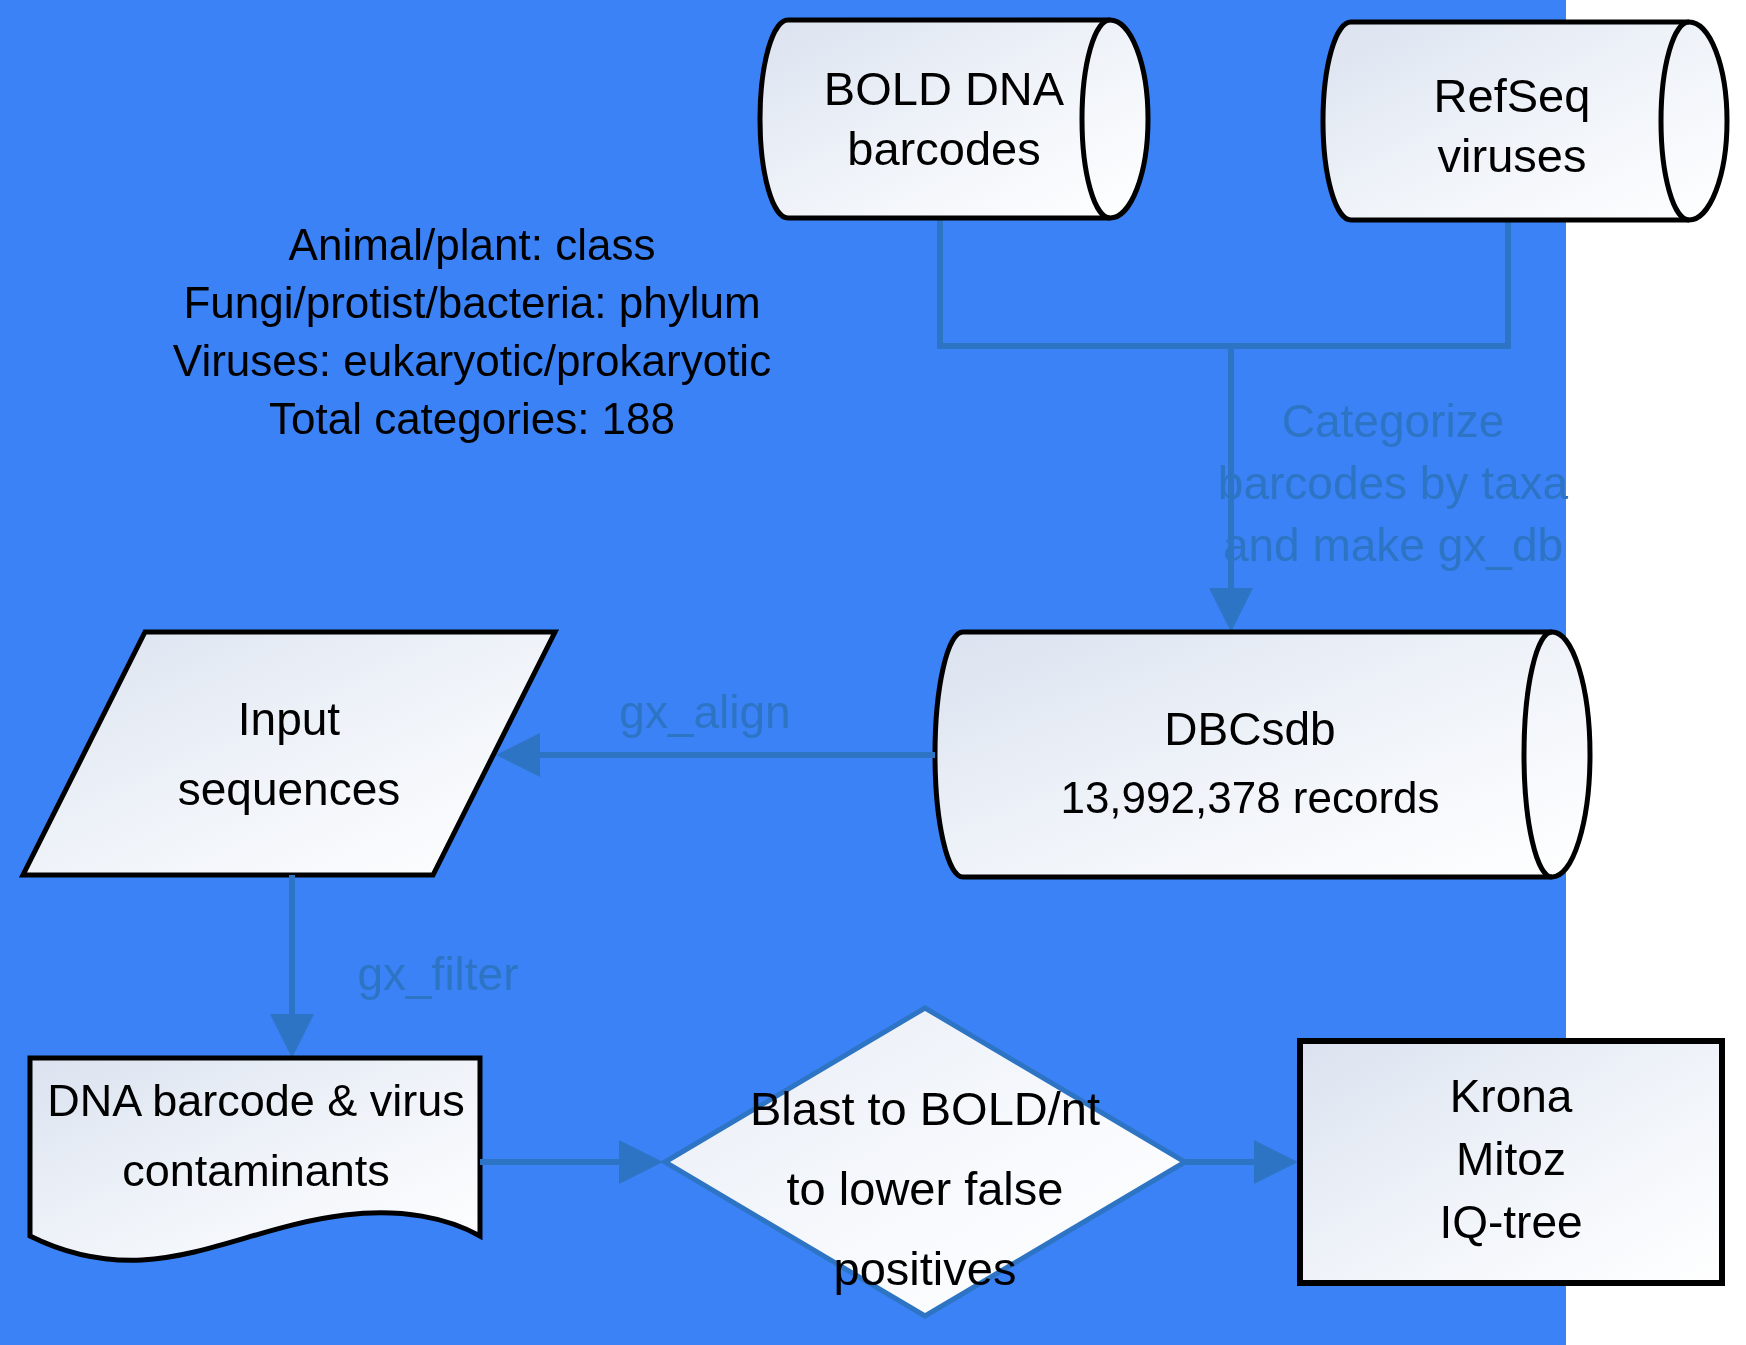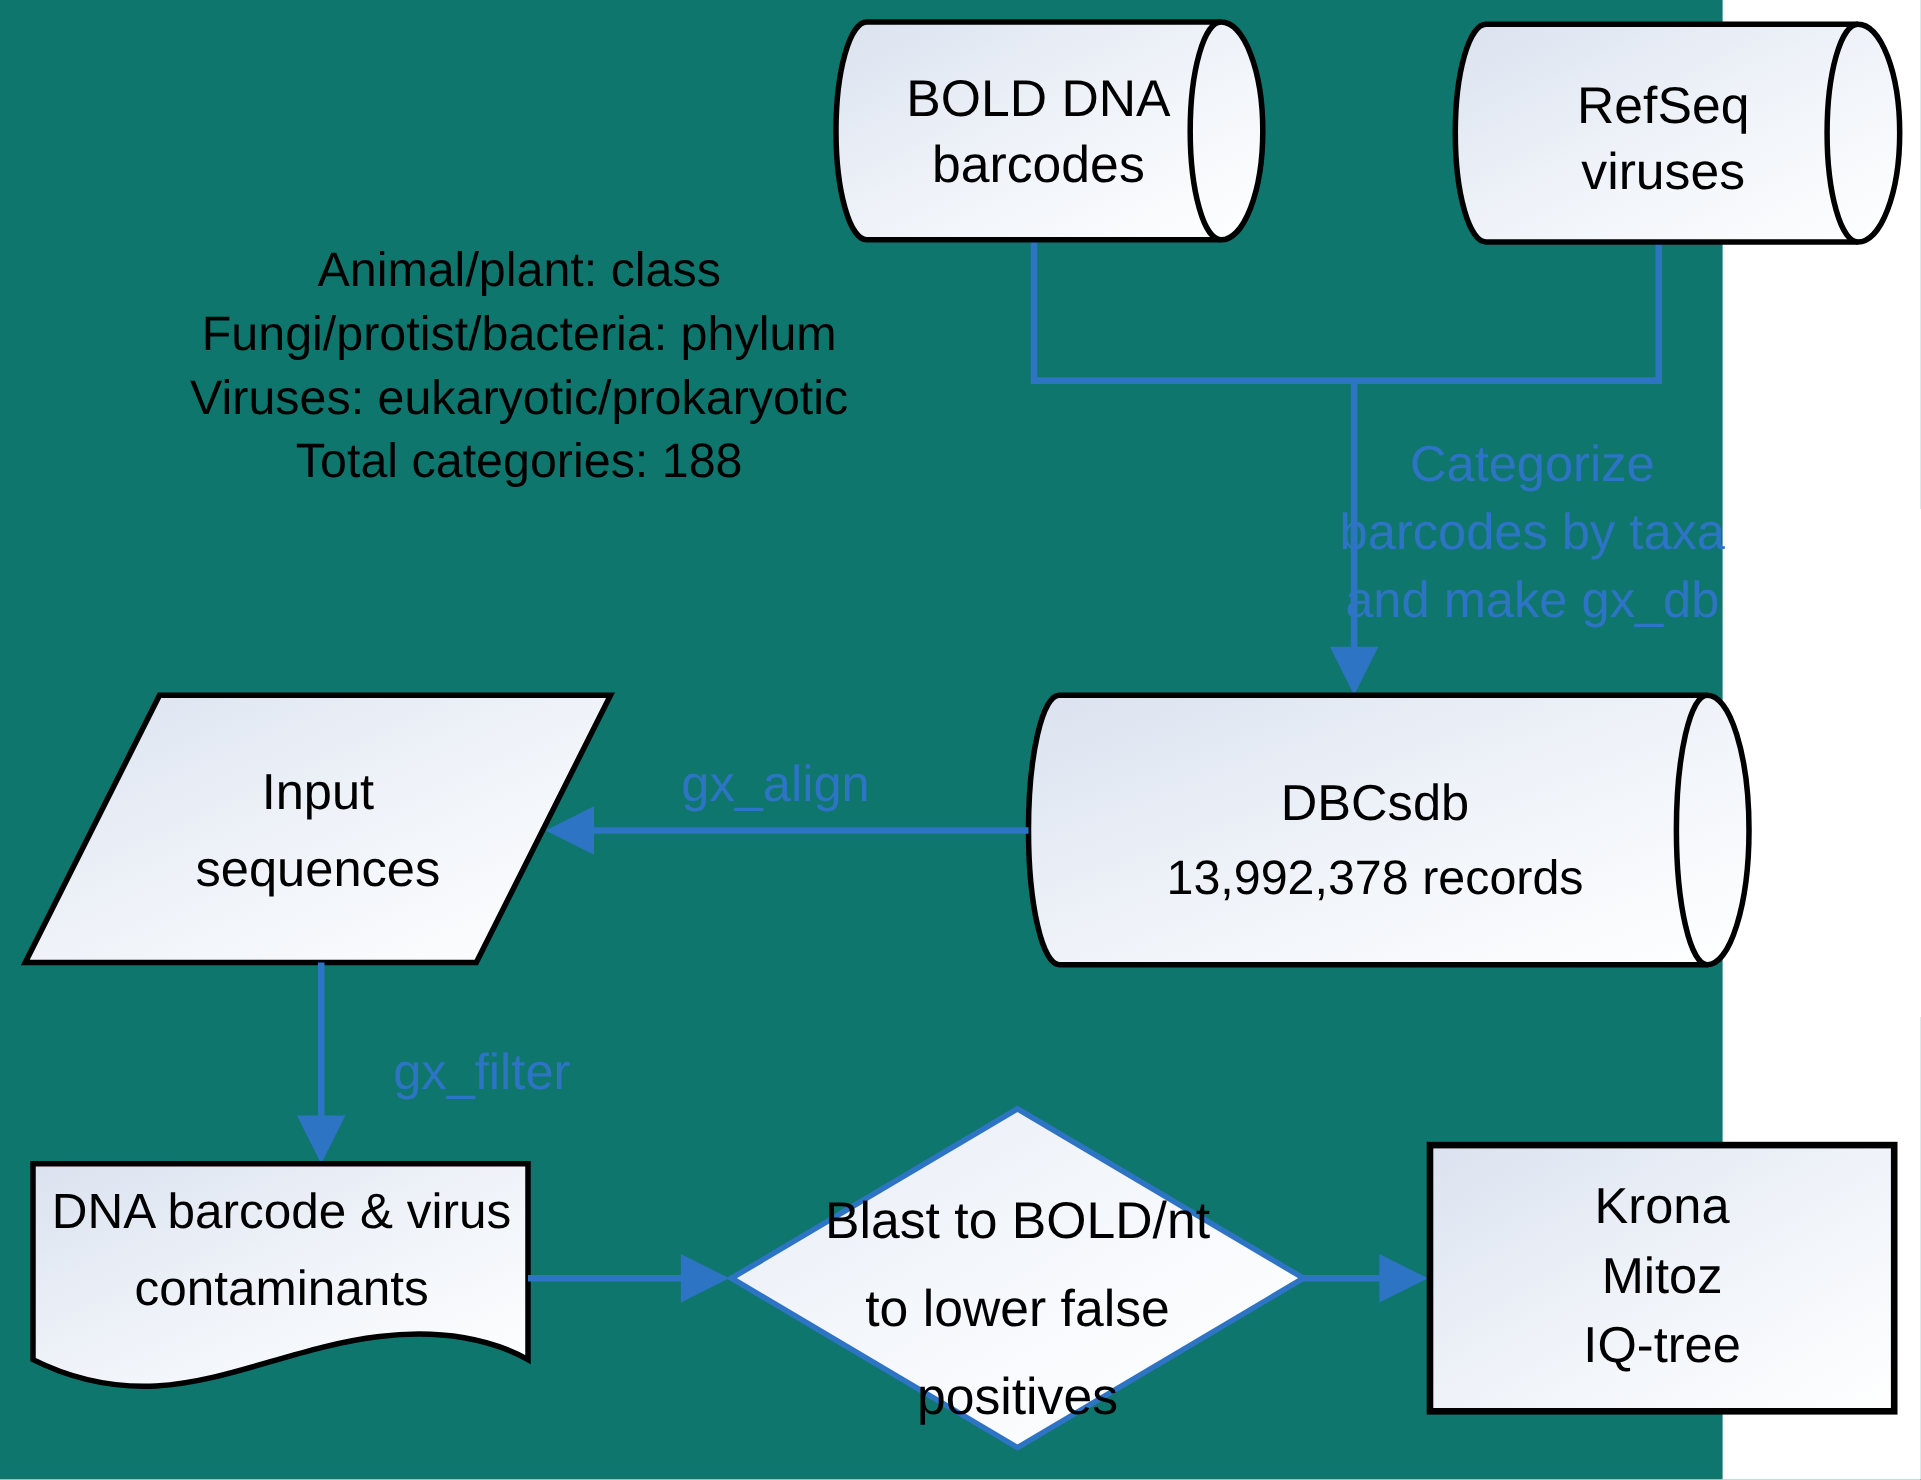--- a/index.html
+++ b/index.html
@@ -1,16 +1,16 @@
 <!DOCTYPE html>
 <html><head>
 <meta charset="utf-8">
 <style>
   html, body { margin: 0; padding: 0; background: #ffffff; }
-  .stage { width: 1566px; height: 1345px; position: relative; background: #0f766e; }
+  .stage { width: 1566px; height: 1345px; position: relative; background: #3b82f6; }
   svg { display: block; }
   text {
     font-family: "Liberation Sans", "DejaVu Sans", sans-serif;
     fill: #000000;
   }
   .mid   { text-anchor: middle; }
   .t44   { font-size: 44px; }
   .t45   { font-size: 45px; }
   .t46   { font-size: 46px; }
   .t47   { font-size: 47px; }

